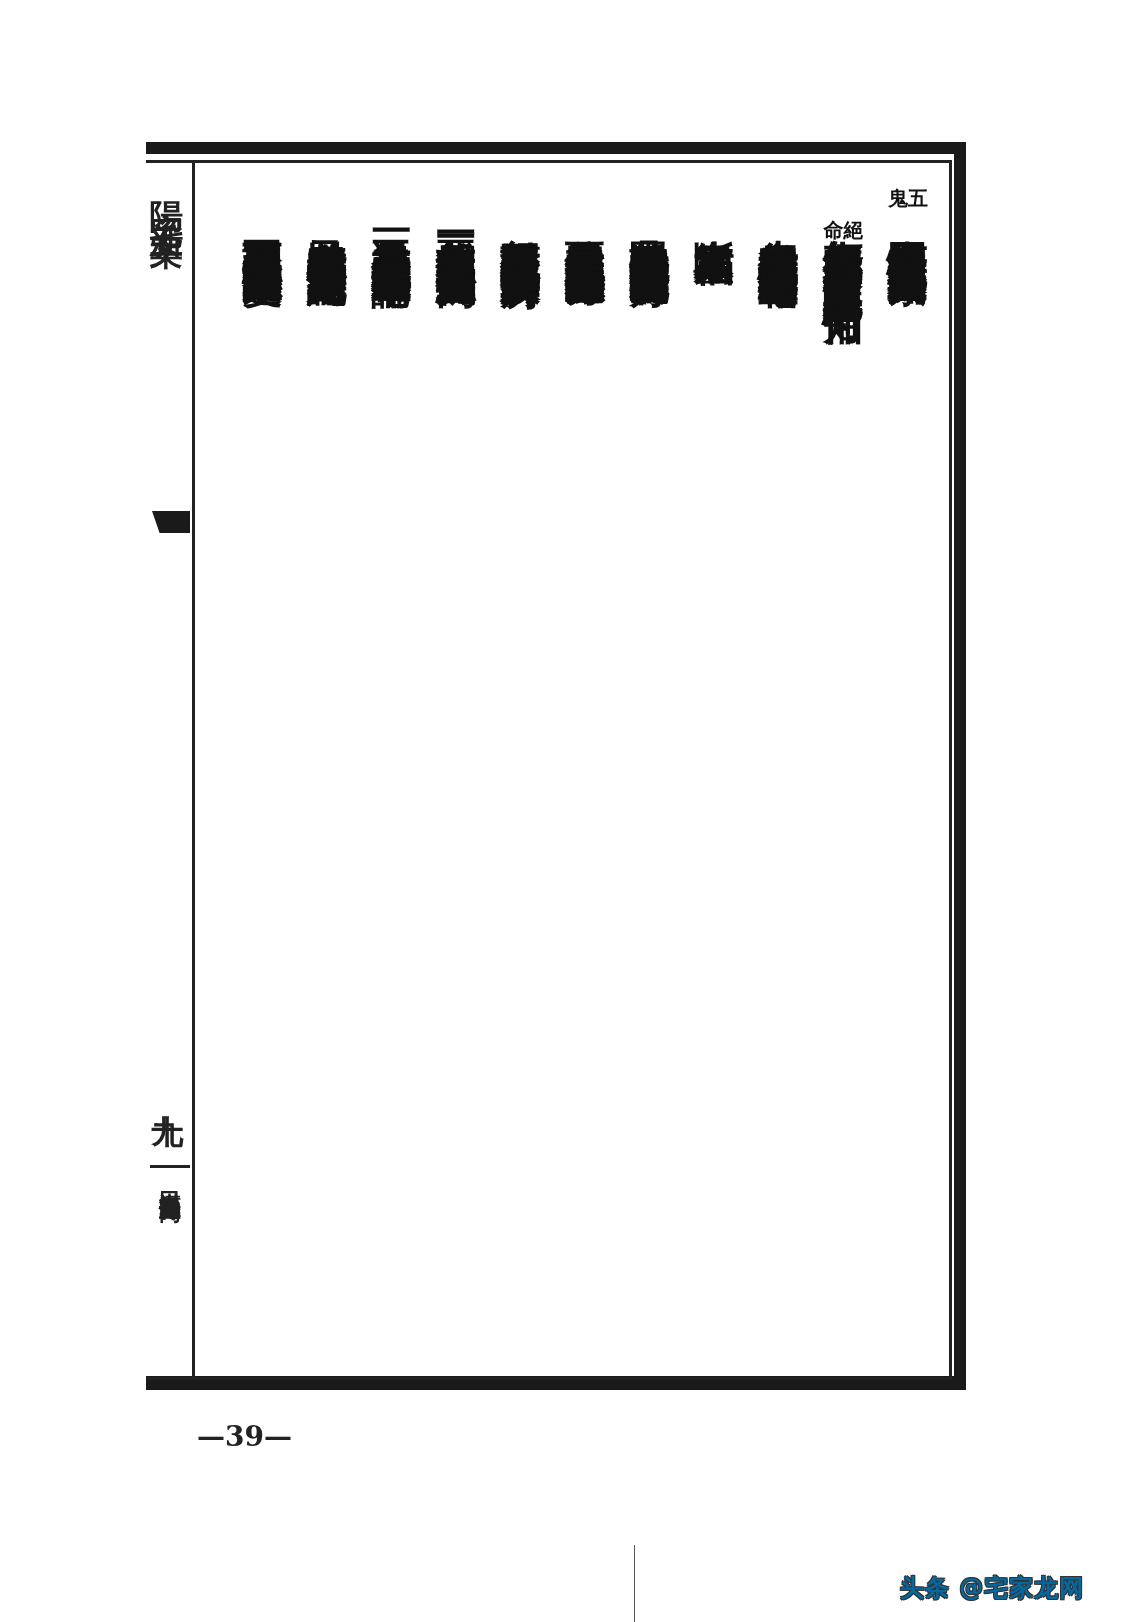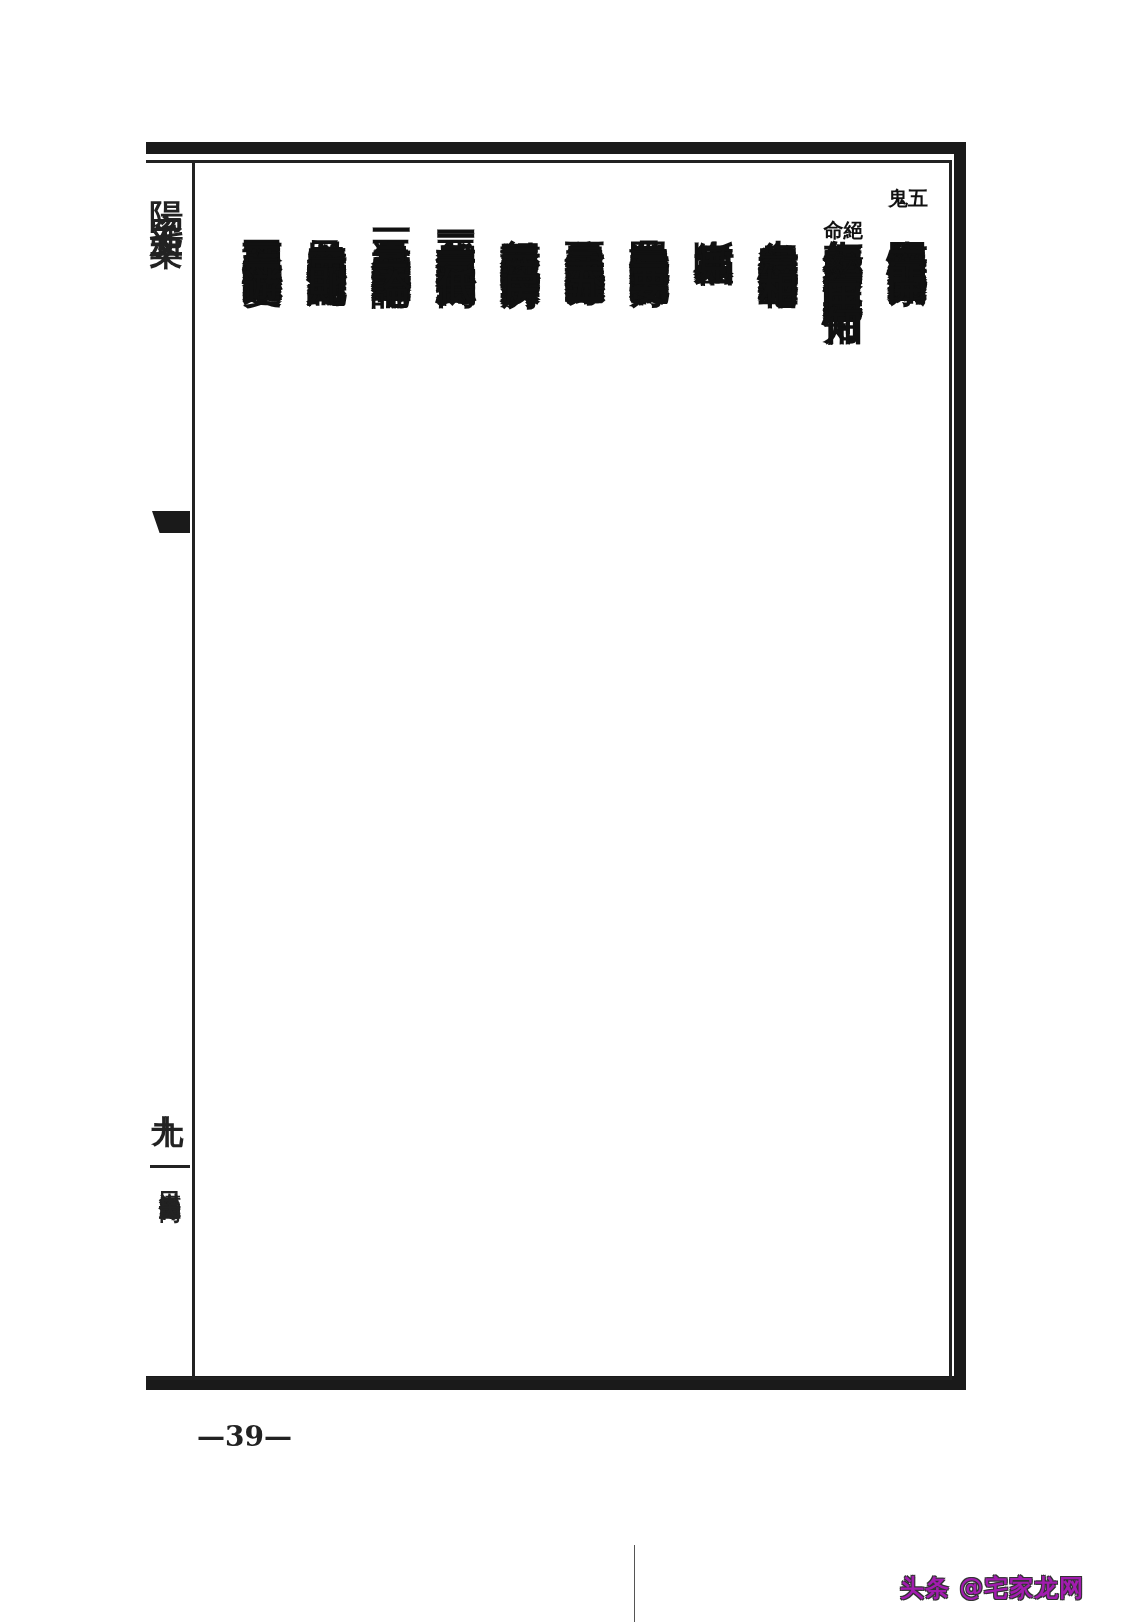--- a/index.html
+++ b/index.html
@@ -60,21 +60,21 @@
     font-size: 20px; line-height: 1; letter-spacing: 0;
     display: inline-block;
   }
   
   .page-number {
     position: absolute; left: 185px; top: 1420px; font-size: 28px; font-weight: bold;
     font-family: "DejaVu Serif", serif; color: #222; margin-left: 12px;
   }
   
   .watermark {
-    position: absolute; left: 900px; top: 1572px; font-size: 24px; color: #a21caf;
+    position: absolute; left: 900px; top: 1572px; font-size: 24px; color: #0369a1;
     font-family: "DejaVu Sans", sans-serif; font-weight: bold;
     text-shadow: 1px 1px 0 #333, -1px -1px 0 #333, 1px -1px 0 #333, -1px 1px 0 #333;
     letter-spacing: 1px;
   }
   .center-tick {
     position: absolute; left: 634px; top: 1545px; width: 1px; height: 77px; background: #555;
   }
 </style>
 </head>
 <body>

